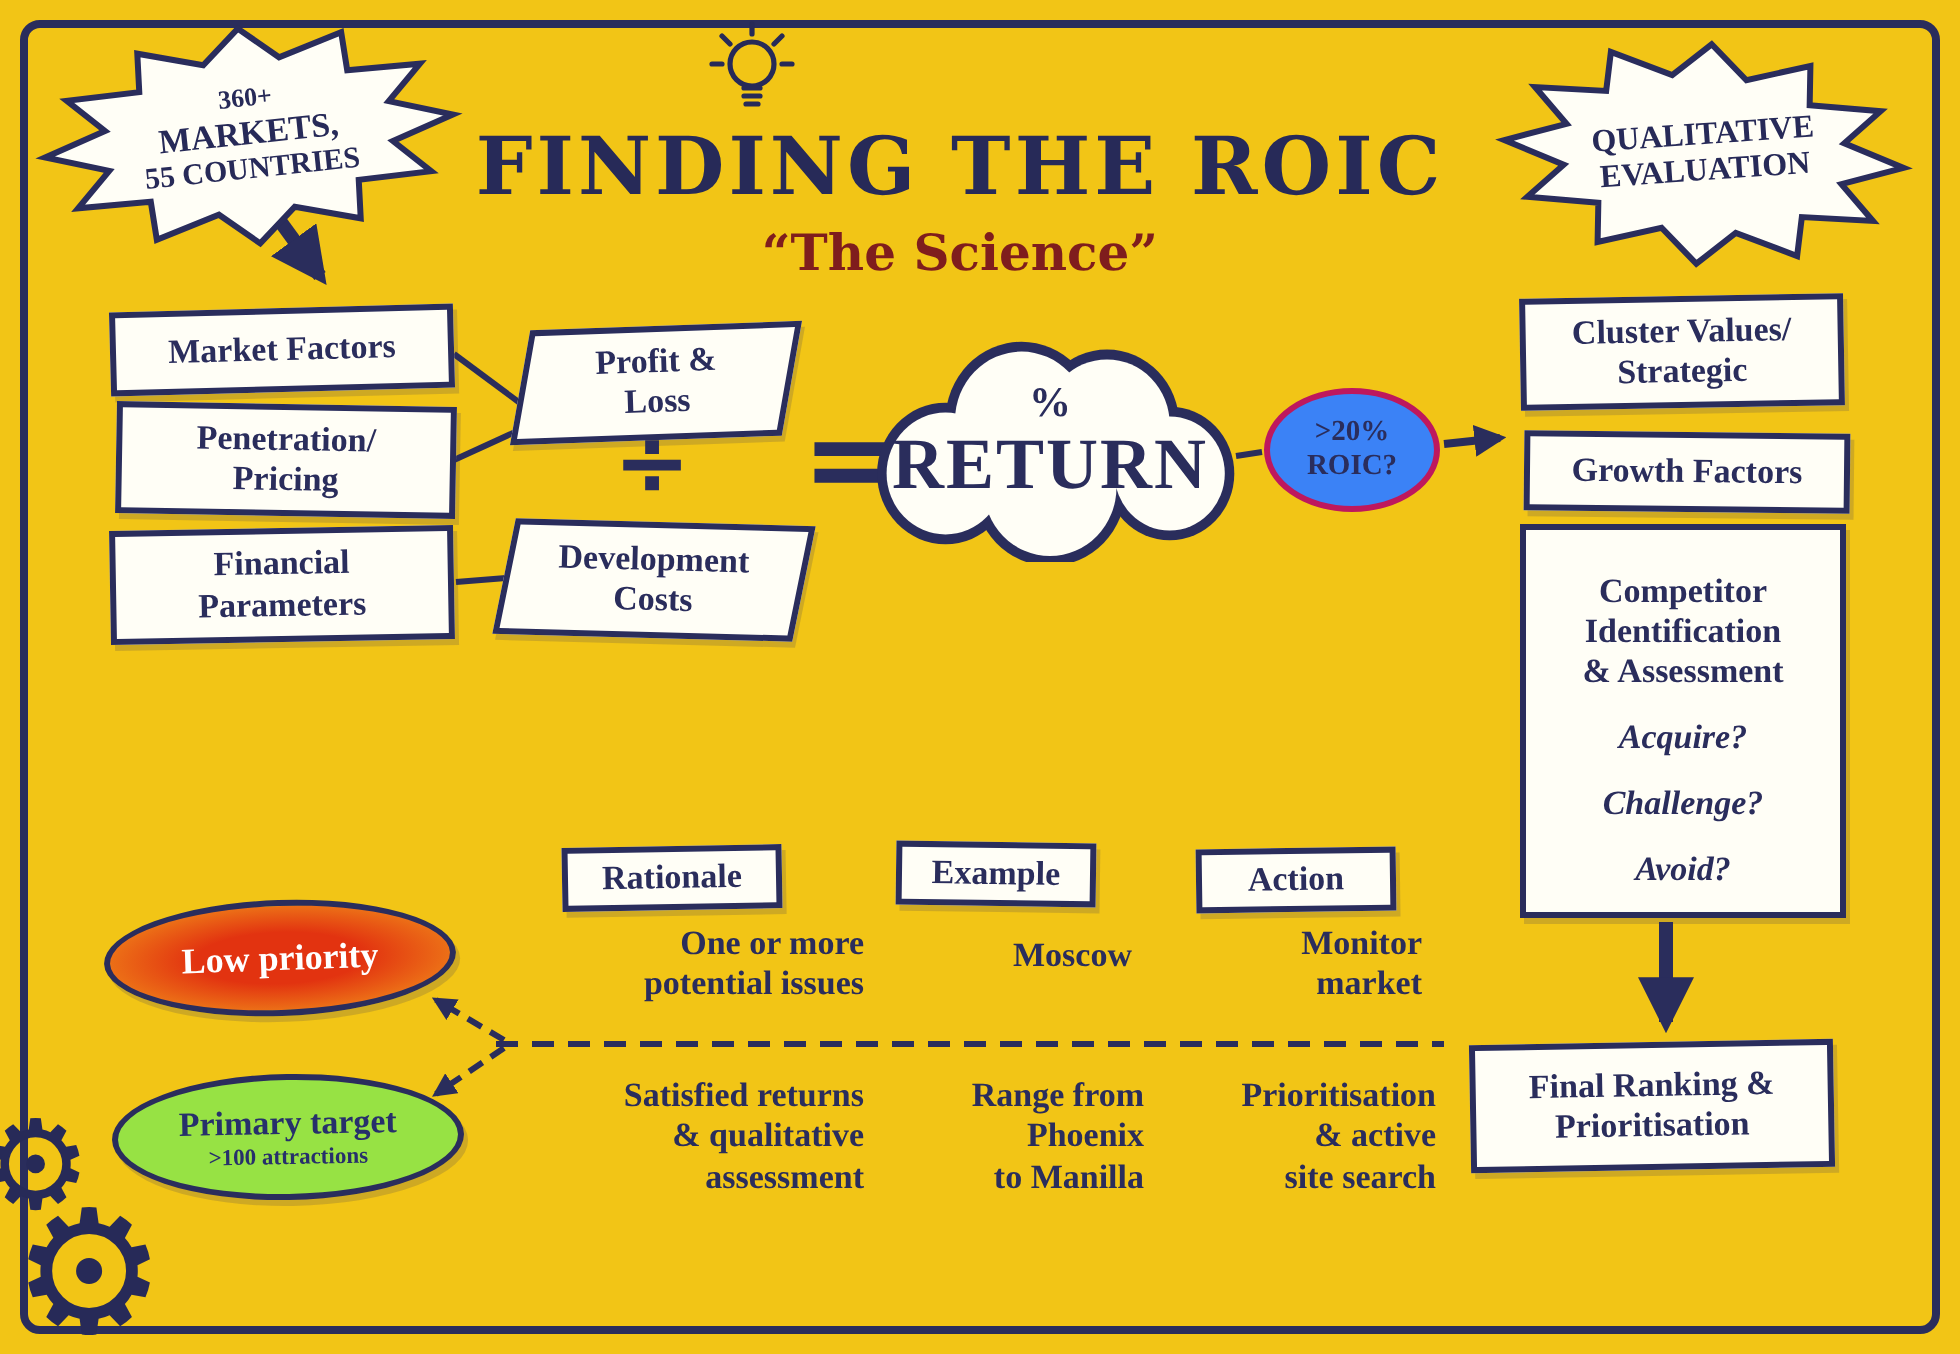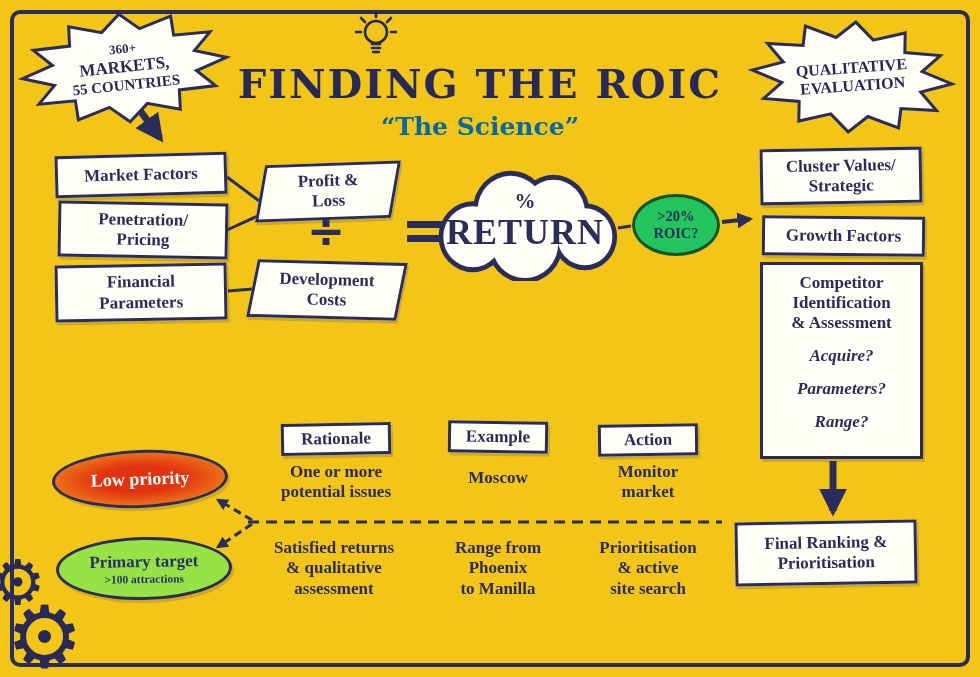--- a/index.html
+++ b/index.html
@@ -12,60 +12,60 @@
 
   .overlay { position: absolute; inset: 0; width: 980px; height: 677px; z-index: 2; pointer-events: none; }
 
   .title {
     position: absolute; left: 230px; top: 60px; width: 500px;
     text-align: center; font-family: "DejaVu Serif", serif; font-weight: bold;
     font-size: 40px; letter-spacing: 2px; color: #272A58; z-index: 3;
   }
   .subtitle {
     position: absolute; left: 230px; top: 112px; width: 500px; text-align: center;
-    font-family: "DejaVu Serif", serif; font-weight: bold; font-size: 25px; color: #0369a1; z-index: 3;
+    font-family: "DejaVu Serif", serif; font-weight: bold; font-size: 25px; color: #7f1d1d; z-index: 3;
   }
 
   .box {
     position: absolute; background: #FFFEF6; border: 3px solid #2A2D5C; color: #2A2D5C;
     font-weight: bold; font-size: 17px; line-height: 1.18; text-align: center;
     display: flex; align-items: center; justify-content: center;
     white-space: pre-line; padding: 3px 6px; z-index: 3;
     box-shadow: 2px 3px 0 rgba(42,45,92,0.18);
   }
 
   .op { position: absolute; color: #2A2D5C; font-family: "DejaVu Sans", sans-serif; font-weight: bold; z-index: 3; text-align: center; }
 
   .cloud-wrap { position: absolute; left: 430px; top: 163px; width: 190px; height: 118px; z-index: 3; }
   .cloud-wrap svg { position: absolute; inset: 0; width: 100%; height: 100%; }
   .cloud-pct { position: absolute; left: 0; right: 0; top: 26px; text-align: center; font-weight: bold; font-size: 21px; color: #2A2D5C; }
   .cloud-label { position: absolute; left: 0; right: 0; top: 48px; text-align: center; font-weight: bold; font-size: 36px; letter-spacing: 1px; color: #2A2D5C; }
 
   .bubble {
     position: absolute; left: 632px; top: 194px; width: 88px; height: 62px;
-    background: #22c55e; border: 3px solid #14532d; border-radius: 50%;
+    background: #3b82f6; border: 3px solid #be185d; border-radius: 50%;
     display: flex; align-items: center; justify-content: center; text-align: center;
     font-weight: bold; font-size: 14.5px; color: #2A2D5C; white-space: pre-line; z-index: 3;
   }
 
   .burst { position: absolute; z-index: 3; }
   .burst svg { position: absolute; inset: 0; width: 100%; height: 100%; overflow: visible; }
   .burst-text {
     position: absolute; inset: 0; display: flex; flex-direction: column;
     align-items: center; justify-content: center; color: #272A58; font-weight: bold;
     text-align: center; line-height: 1.15;
   }
 
-  .comp-box { flex-direction: column; justify-content: flex-start; padding-top: 8px; }
+  .comp-box { flex-direction: column; justify-content: flex-start; padding-top: 21px; }
   .comp-title { white-space: pre-line; font-size: 17px; }
   .comp-opt { margin-top: 13px; font-size: 17px; font-style: italic; }
 
   .cell {
     position: absolute; color: #2A2D5C; font-weight: bold; font-size: 17px;
-    line-height: 1.2; text-align: center; white-space: pre-line; z-index: 3;
+    line-height: 1.2; text-align: right; white-space: pre-line; z-index: 3;
   }
 
   .pill {
     position: absolute; border: 3px solid #2A2D5C; border-radius: 50%;
     display: flex; flex-direction: column; align-items: center; justify-content: center;
     text-align: center; z-index: 3; box-shadow: 2px 3px 0 rgba(42,45,92,0.18);
   }
   .pill.low { left: 52px; top: 450px; width: 176px; height: 58px;
     background: radial-gradient(ellipse at center, #E23310 35%, #EE7B18 78%);
     color: #FFFFFF; font-weight: bold; font-size: 18px; transform: rotate(-2deg); }
@@ -180,22 +180,22 @@
 ROIC?</div>
 
   <div class="box" style="left:760px; top:148px; width:162px; height:56px; transform:rotate(-1deg);">Cluster Values/
 Strategic</div>
   <div class="box" style="left:762px; top:216px; width:163px; height:40px; transform:rotate(0.6deg);">Growth Factors</div>
   <div class="box comp-box" style="left:760px; top:262px; width:163px; height:197px;">
     <div class="comp-title">Competitor
 Identification
 &amp; Assessment</div>
     <div class="comp-opt">Acquire?</div>
-    <div class="comp-opt">Parameters?</div>
-    <div class="comp-opt">Range?</div>
+    <div class="comp-opt">Challenge?</div>
+    <div class="comp-opt">Avoid?</div>
   </div>
   <div class="box" style="left:735px; top:521px; width:182px; height:64px; transform:rotate(-1deg);">Final Ranking &amp;
 Prioritisation</div>
 
   <div class="box" style="left:281px; top:423px; width:110px; height:32px; transform:rotate(-1deg);">Rationale</div>
   <div class="box" style="left:448px; top:421px; width:100px; height:32px; transform:rotate(0.8deg);">Example</div>
   <div class="box" style="left:598px; top:424px; width:100px; height:32px; transform:rotate(-0.8deg);">Action</div>
 
   <div class="pill low">
     <span>Low priority</span>

